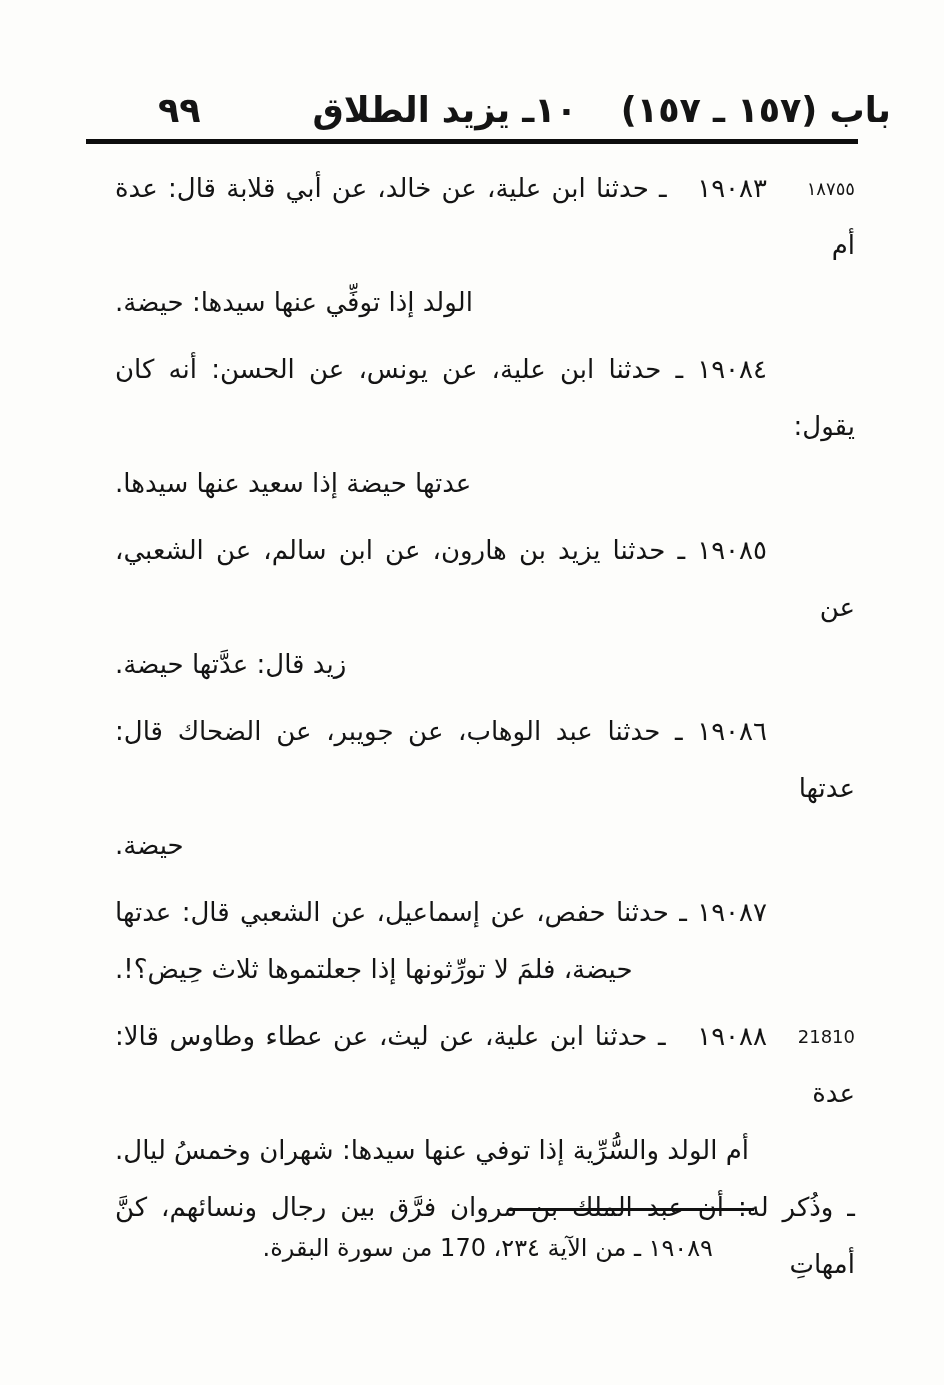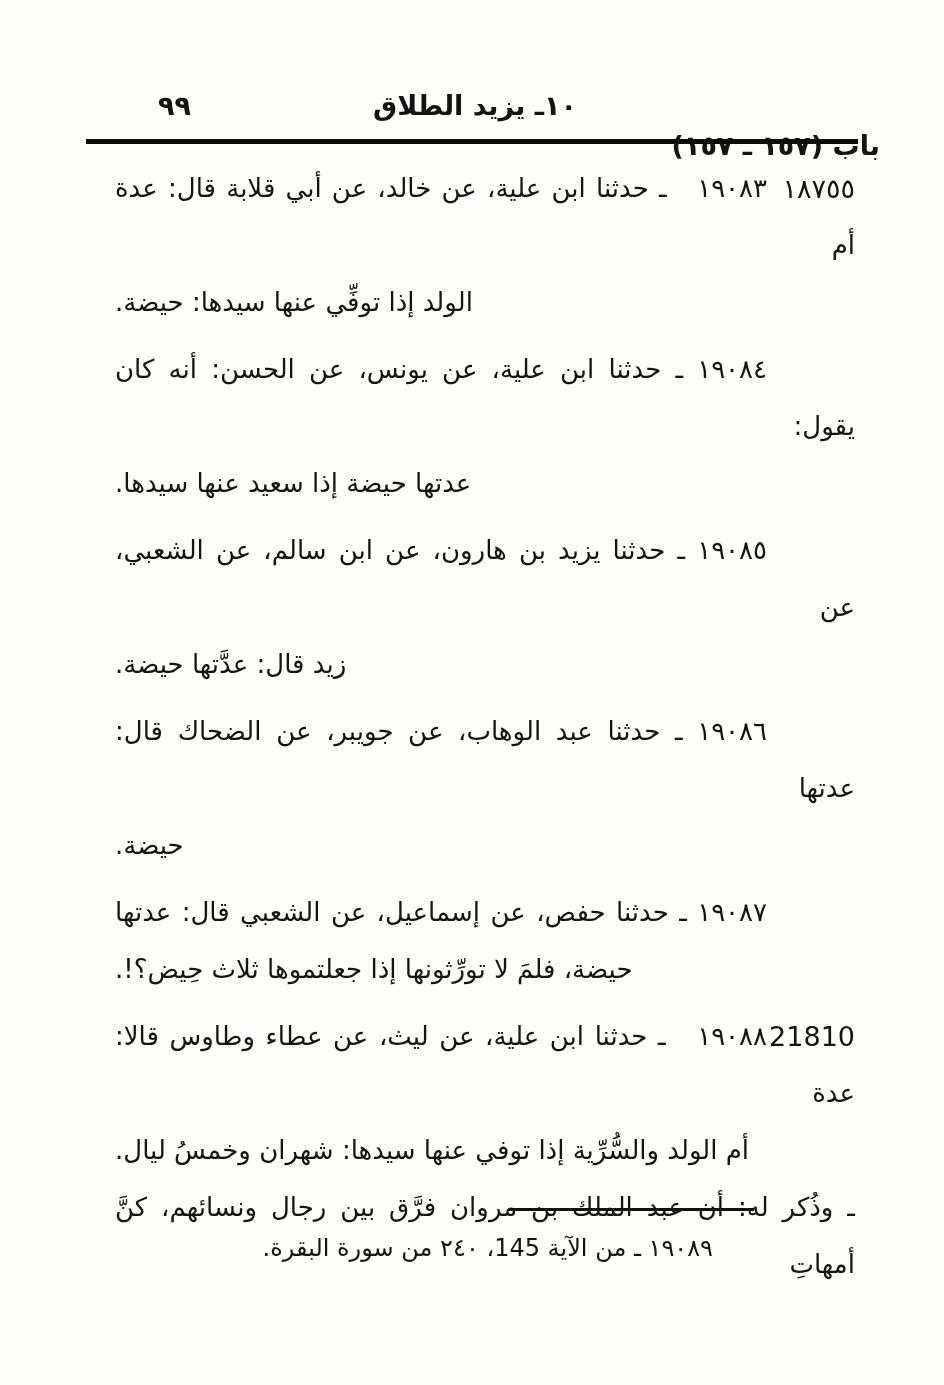--- a/index.html
+++ b/index.html
@@ -7,43 +7,43 @@
     position: relative;
     width: 944px; height: 1385px;
     background: #fdfdfb;
     color: #141414;
     font-family: "DejaVu Sans", sans-serif;
     direction: rtl;
     overflow: hidden;
   }
   .hdr {
     position: absolute; top: 90px;
-    font-weight: bold; font-size: 27px;
+    font-weight: bold; font-size: 35px;
     white-space: nowrap;
   }
-  .hdr-chapter { right: 64px; margin-top: 40px; }
+  .hdr-chapter { right: 53px; }
   .hdr-book    { right: 367px; }
   .hdr-page    { left: 158px; }
   .header-rule {
     position: absolute; top: 139px; right: 86px; left: 86px;
     height: 5px; background: #0d0d0d;
   }
   .text-block {
     position: absolute; top: 160px; right: 89px;
     width: 740px;
     font-size: 26px; line-height: 57px;
   }
   .line { position: relative; text-align: left; }
   .line.stretch { text-align: justify; text-align-last: justify; }
   .line.indent  { text-indent: 88px; }
   .line.para-start { margin-top: 10px; }
   .text-block .line.para-start:first-child { margin-top: 0; }
   .margin-ref {
     position: absolute; right: -88px; top: 0;
-    font-size: 27px; line-height: 57px;
+    font-size: 18px; line-height: 57px;
     white-space: nowrap; text-align-last: auto;
   }
   .footnote-rule {
     position: absolute; top: 1208px; right: 190px;
     width: 245px; height: 3px; background: #111;
   }
   .footnote {
     position: absolute; top: 1234px; right: 231px;
     font-size: 24px; white-space: nowrap;
   }
@@ -81,14 +81,14 @@
   <div class="line indent stretch para-start"><span class="margin-ref">21810</span><span class="line-text">١٩٠٨٨ &nbsp;&nbsp;ـ حدثنا ابن علية، عن ليث، عن عطاء وطاوس قالا: عدة</span></div>
 
   <div class="line"><span class="line-text">أم الولد والسُّرِّية إذا توفي عنها سيدها: شهران وخمسُ ليال.</span></div>
 
 
   <div class="line stretch"><span class="line-text">ـ وذُكر له: أن عبد الملك بن مروان فرَّق بين رجال ونسائهم، كنَّ أمهاتِ</span></div>
 
 </div>
 
   <div class="footnote-rule"></div>
-  <div class="footnote">١٩٠٨٩ ـ من الآية 145، ٢٤٠ من سورة البقرة.</div>
+  <div class="footnote">١٩٠٨٩ ـ من الآية ٢٣٤، 170 من سورة البقرة.</div>
 </div>
 
 </body></html>

